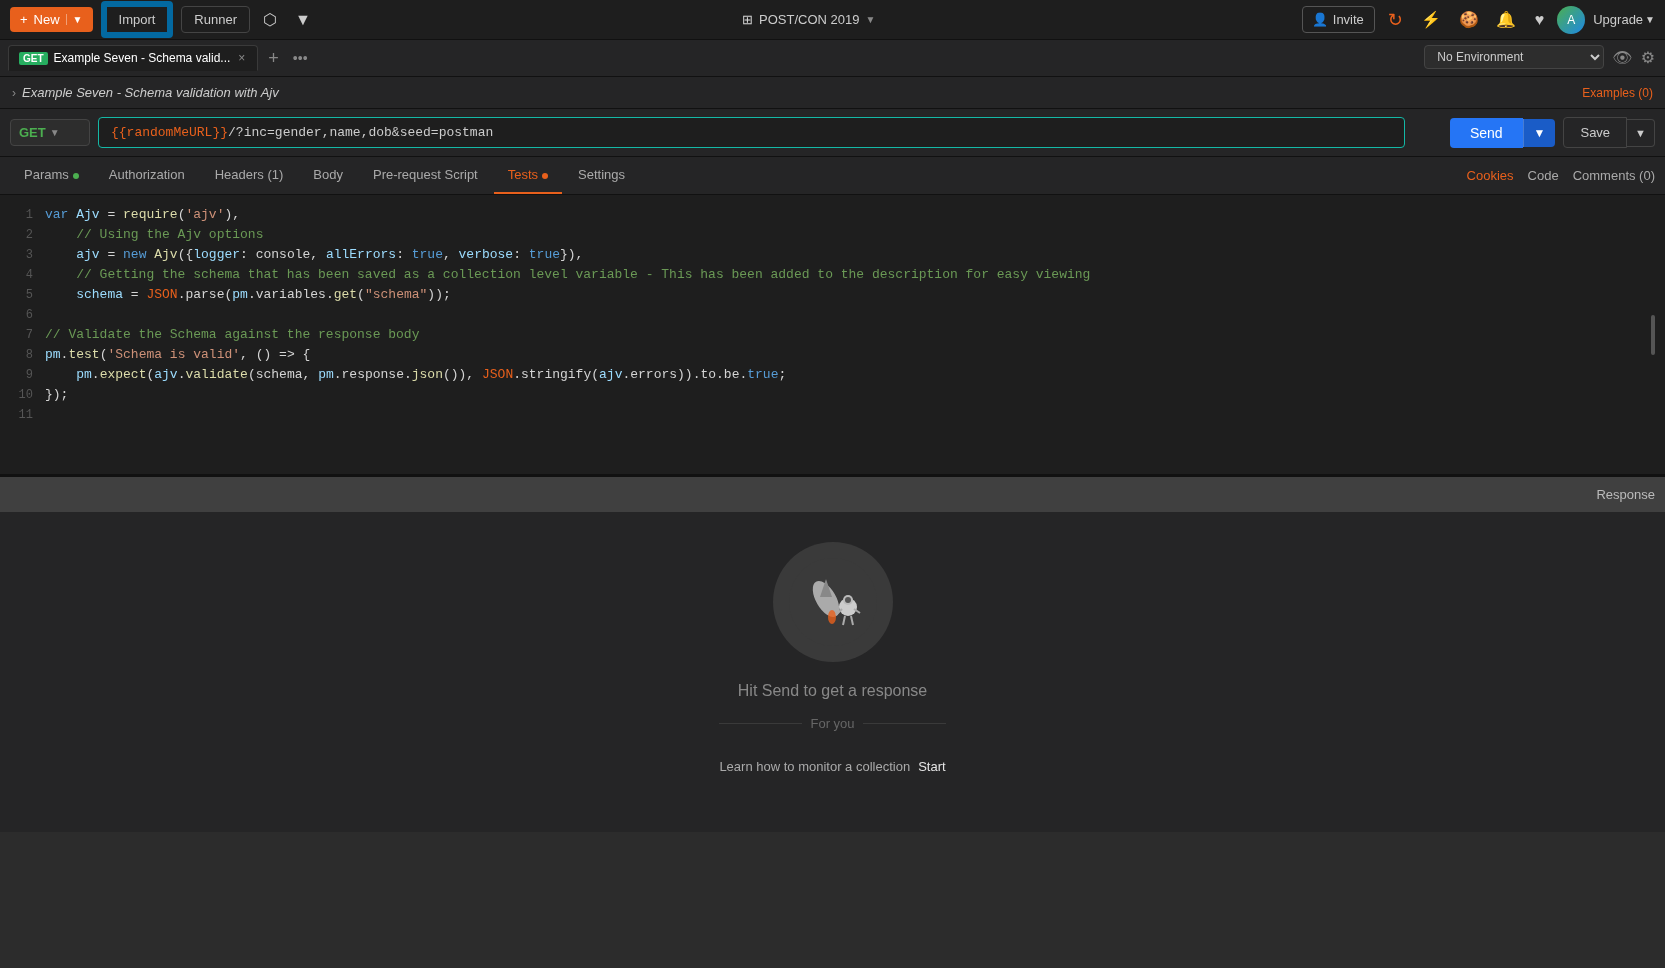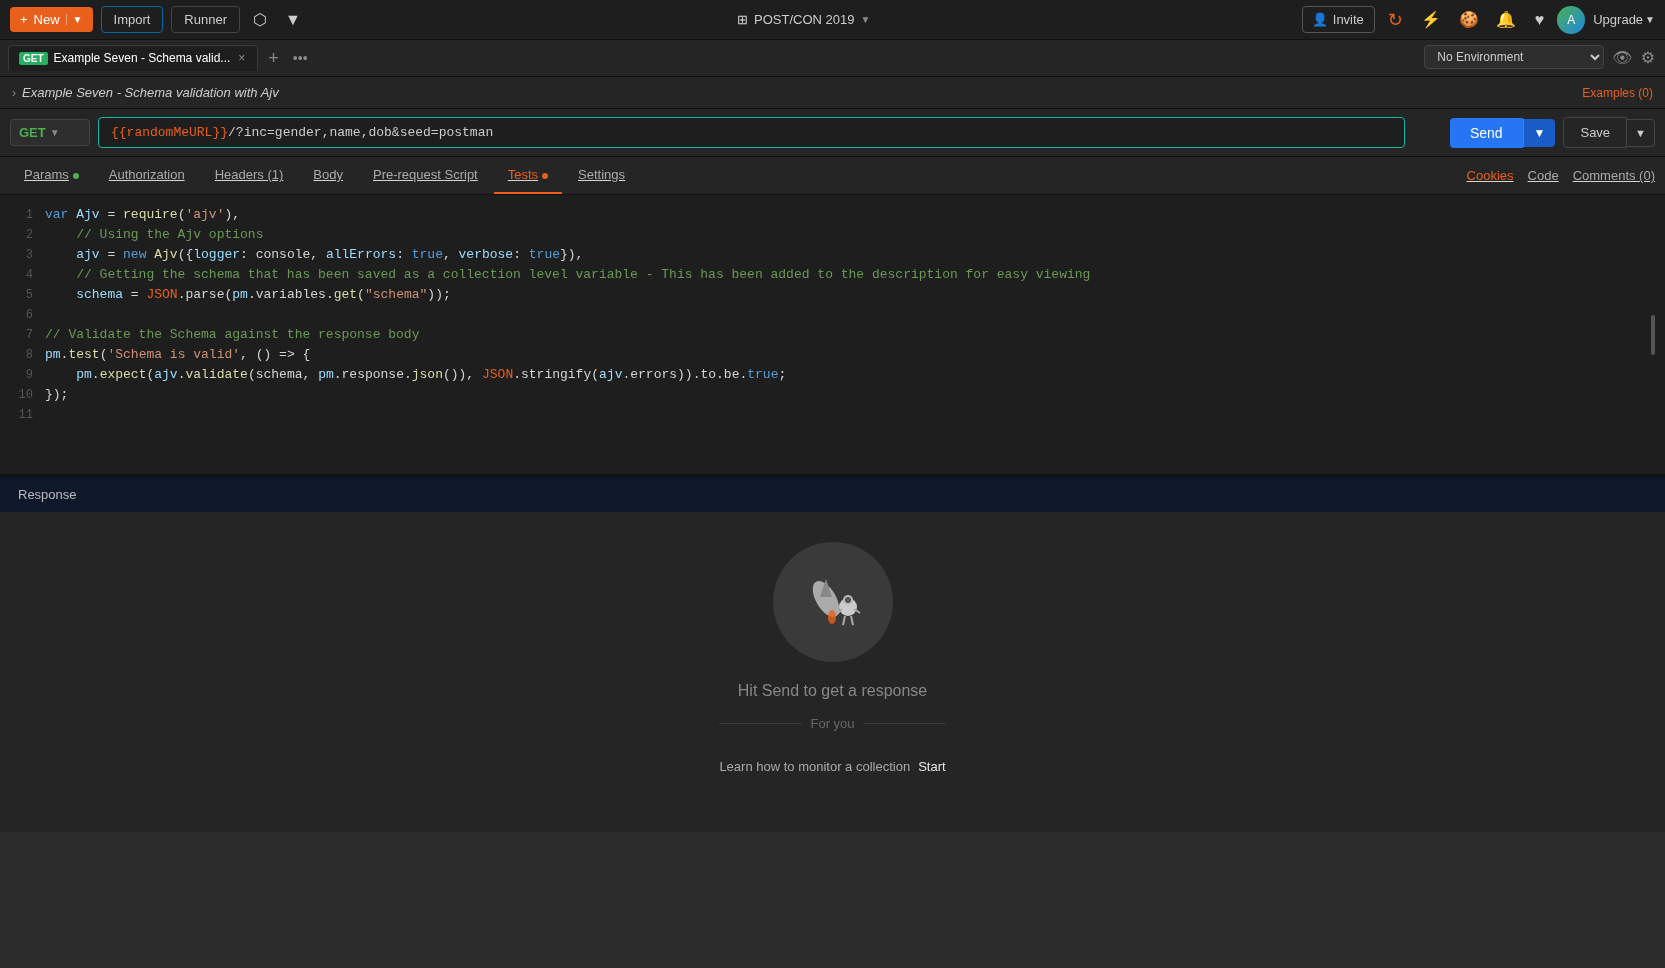--- a/index.html
+++ b/index.html
@@ -7,21 +7,21 @@
 
     
     .top-toolbar {
       display: flex; align-items: center; background: #1e1e1e; height: 40px; padding: 0 10px; gap: 8px; border-bottom: 1px solid #111;
     }
     .btn-new {
       display: flex; align-items: center; gap: 6px; background: #e8601c; color: #fff; border: none; border-radius: 4px; padding: 5px 10px; cursor: pointer; font-size: 13px; font-weight: 500;
     }
     .btn-new .dropdown-arrow { border-left: 1px solid rgba(255,255,255,0.4); padding-left: 6px; font-size: 10px; }
     .btn-toolbar {
-      background: transparent; color: #ccc; border: 1px solid #0369a1; border-radius: 4px; padding: 5px 12px; cursor: pointer; font-size: 13px;
+      background: transparent; color: #ccc; border: 6px solid #0369a1; border-radius: 4px; padding: 5px 12px; cursor: pointer; font-size: 13px;
     }
     .btn-runner { background: transparent; color: #ccc; border: 1px solid #444; border-radius: 4px; padding: 5px 12px; cursor: pointer; font-size: 13px; }
     .icon-btn { background: transparent; border: none; color: #ccc; cursor: pointer; padding: 5px; font-size: 16px; }
     .toolbar-center { flex: 1; display: flex; justify-content: center; align-items: center; gap: 6px; }
     .workspace-label { color: #ccc; font-size: 13px; display: flex; align-items: center; gap: 6px; cursor: pointer; }
     .toolbar-right { display: flex; align-items: center; gap: 8px; margin-left: auto; }
     .invite-btn { background: transparent; border: 1px solid #555; border-radius: 4px; color: #ccc; padding: 5px 10px; cursor: pointer; font-size: 13px; display: flex; align-items: center; gap: 4px; }
     .avatar { width: 28px; height: 28px; border-radius: 50%; background: linear-gradient(135deg, #4caf50, #1e88e5); display: flex; align-items: center; justify-content: center; color: #fff; font-size: 12px; }
     .upgrade-btn { background: transparent; border: none; color: #ccc; cursor: pointer; font-size: 13px; display: flex; align-items: center; gap: 2px; }
 
@@ -61,21 +61,21 @@
     .url-input-wrap { flex: 1; background: #1e1e1e; border: 1px solid #14b8a6; border-radius: 4px; padding: 7px 12px; font-size: 13px; font-family: 'Courier New', monospace; color: #ccc; }
     .send-btn-group { display: flex; align-items: center; }
     .send-btn { background: #2575f5; color: #fff; border: none; border-radius: 4px 0 0 4px; padding: 7px 20px; cursor: pointer; font-size: 14px; font-weight: 500; margin-left: 37px; }
     .send-btn-arrow { background: #1a5cc7; color: #fff; border: none; border-radius: 0 4px 4px 0; padding: 7px 10px; cursor: pointer; font-size: 12px; border-left: 1px solid rgba(255,255,255,0.2); }
     .save-btn-group { display: flex; align-items: center; }
     .save-btn { background: transparent; color: #ccc; border: 1px solid #444; border-radius: 4px 0 0 4px; padding: 7px 16px; cursor: pointer; font-size: 13px; }
     .save-btn-arrow { background: transparent; color: #ccc; border: 1px solid #444; border-left: none; border-radius: 0 4px 4px 0; padding: 7px 8px; cursor: pointer; font-size: 11px; }
 
     
     .req-tabs {
-      display: flex; align-items: center; background: #252526; padding: 0 10px; border-bottom: 1px solid #111; gap: 2px; text-decoration: underline;
+      display: flex; align-items: center; background: #252526; padding: 0 10px; border-bottom: 1px solid #111; gap: 2px;
     }
     .req-tab { background: none; border: none; color: #aaa; padding: 10px 14px; cursor: pointer; font-size: 13px; position: relative; border-bottom: 2px solid transparent; }
     .req-tab.active { color: #e8601c; border-bottom-color: #e8601c; }
     .dot { width: 6px; height: 6px; border-radius: 50%; background: #4caf50; display: inline-block; margin-left: 4px; vertical-align: middle; }
     .dot-orange { background: #e8601c; }
     .tabs-right { margin-left: auto; display: flex; align-items: center; gap: 14px; }
     .link-btn { background: none; border: none; color: #e8601c; cursor: pointer; font-size: 13px; }
     .link-btn-gray { background: none; border: none; color: #aaa; cursor: pointer; font-size: 13px; }
 
     
@@ -87,21 +87,21 @@
     .line-content { flex: 1; color: #d4d4d4; line-height: 20px; white-space: pre; }
     .kw { color: #569cd6; }
     .str { color: #ce9178; }
     .comment { color: #6a9955; }
     .obj { color: #9cdcfe; }
     .fn { color: #dcdcaa; }
     .bool { color: #569cd6; }
     .orange { color: #e8601c; }
 
     
-    .response-panel { background: #0f172a; padding: 10px 18px; border-top: 2px solid #111; }
+    .response-panel { background: #404040; padding: 10px 10px; border-top: 2px solid #111; text-align: right; }
     .response-title { color: #bbb; font-size: 13px; font-weight: 500; }
 
     
     .response-content {
       background: #252526; display: flex; flex-direction: column; align-items: center; justify-content: flex-start; padding: 30px 10px 20px; min-height: 320px;
     }
     .rocket-illustration {
       width: 120px; height: 120px; background: #3a3a3a; border-radius: 50%; display: flex; align-items: center; justify-content: center; margin-bottom: 20px; overflow: hidden;
     }
     .hit-send-text { color: #888; font-size: 16px; margin-bottom: 16px; }

